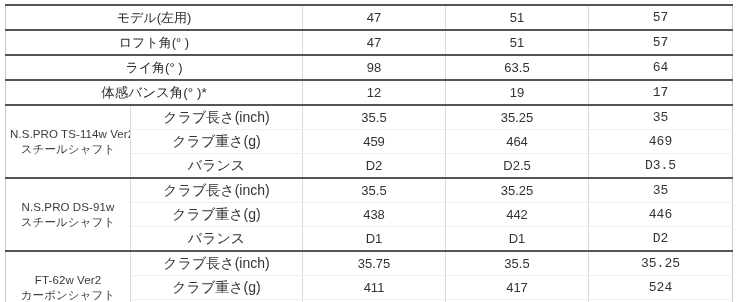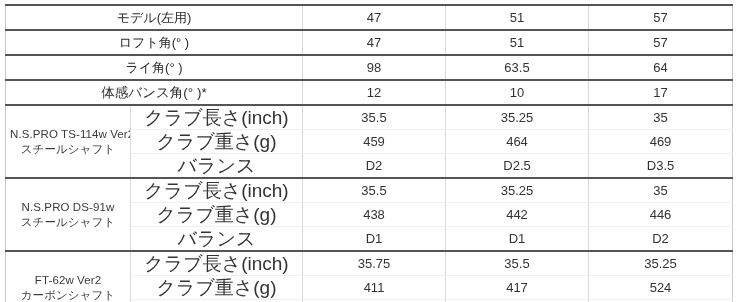--- a/index.html
+++ b/index.html
@@ -38,42 +38,42 @@
     border-left: 1px solid #d9d9d9;
     border-right: 1px solid #d9d9d9;
     border-top: 1px solid #efefef;
     border-bottom: 1px solid #efefef;
     white-space: nowrap;
     overflow: hidden;
   }
 
   
   table.spec-table tr > td:first-child { border-left: 1px solid #c9c9c9; }
-  table.spec-table tr > td:last-child  { border-right: 1px solid #c9c9c9; }
+  table.spec-table tr > td:last-child  { border-right: 1px solid #c9c9c9; font-family: Liberation Mono, monospace; }
 
   
   .hr-top    { border-top: 2px solid #555 !important; }
   .hr-bottom { border-bottom: 2px solid #555 !important; }
 
   .cell-label {
     text-align: center;
   }
   .cell-bold {
     font-weight: normal;
     font-size: 13.5px;
   }
   .cell-group {
     font-size: 11.5px;
     line-height: 16px;
     letter-spacing: 0.1px;
     color: #3a3a3a;
     white-space: normal;
   }
   .cell-subheader {
-    font-size: 19px;
+    font-size: 14px;
     color: #333;
   }
   .cell-value {
     font-size: 13px;
     color: #333;
     margin-left: 12px;
   }
 
   .grp-line { display: block; }
 
@@ -115,21 +115,21 @@
       <tr>
         <td class="cell-label hr-top" colspan="2">ライ角(°  )</td>
         <td class="cell-value hr-top">98</td>
         <td class="cell-value hr-top">63.5</td>
         <td class="cell-value hr-top">64</td>
       </tr>
 
       <tr>
         <td class="cell-label cell-bold hr-top" colspan="2">体感バンス角(°  )*</td>
         <td class="cell-value hr-top">12</td>
-        <td class="cell-value hr-top">10</td>
+        <td class="cell-value hr-top">19</td>
         <td class="cell-value hr-top">17</td>
       </tr>
 
       <tr>
         <td class="cell-group hr-top" rowspan="3">
           <span class="grp-line">N.S.PRO  TS-114w Ver2</span>
           <span class="grp-line">スチールシャフト</span>
         </td>
         <td class="cell-subheader hr-top">クラブ長さ(inch)</td>
         <td class="cell-value hr-top">35.5</td>

